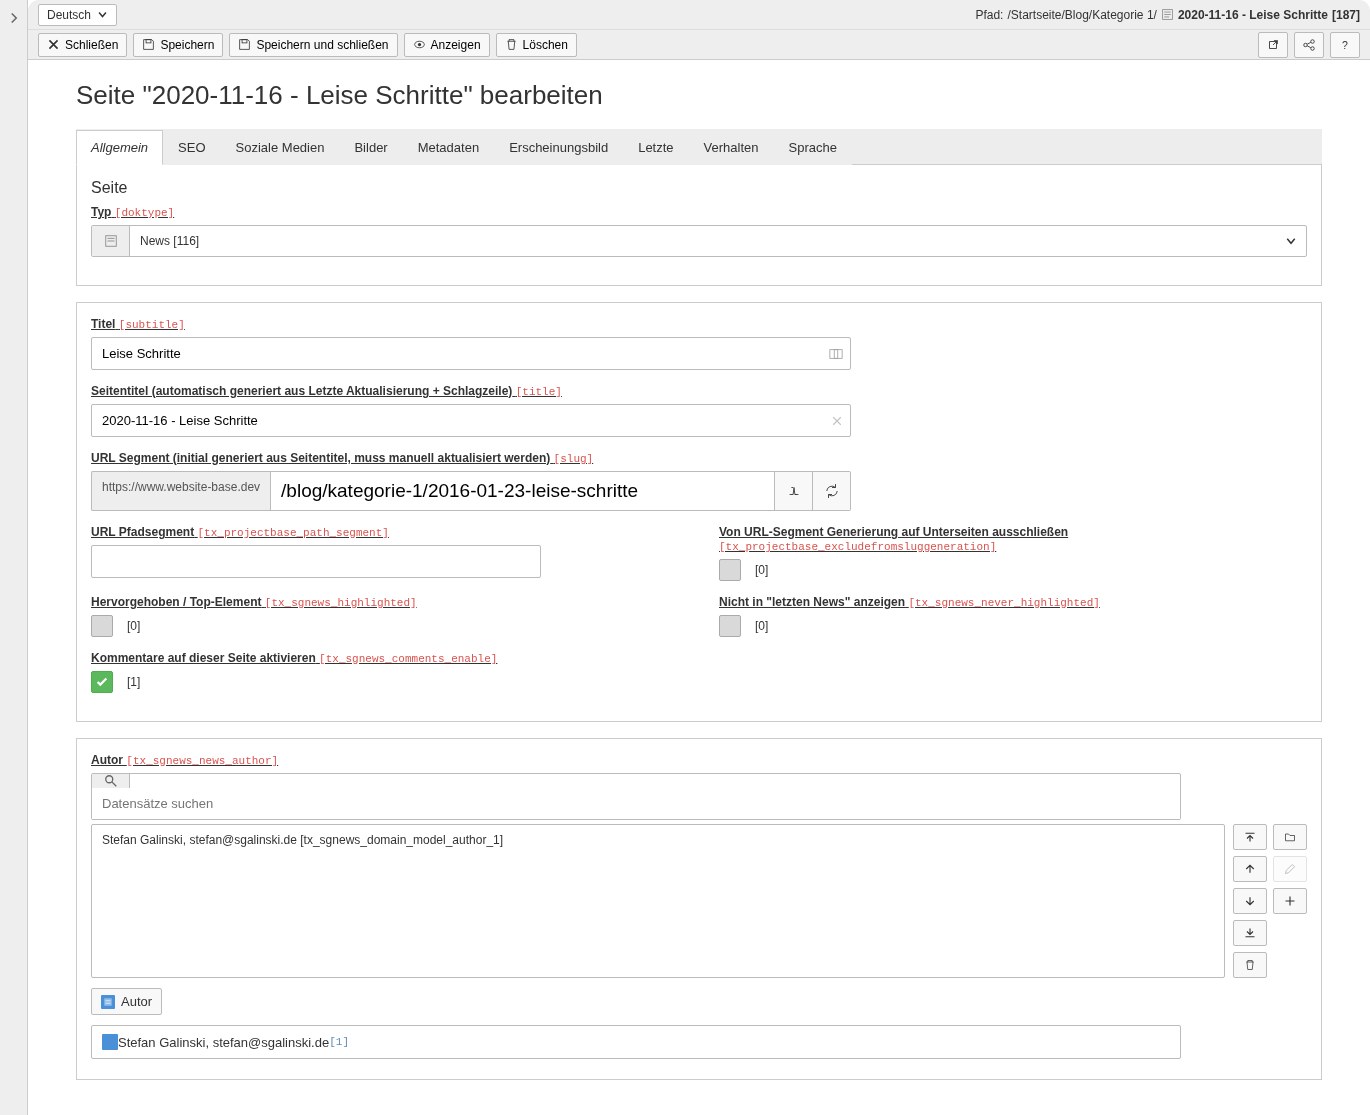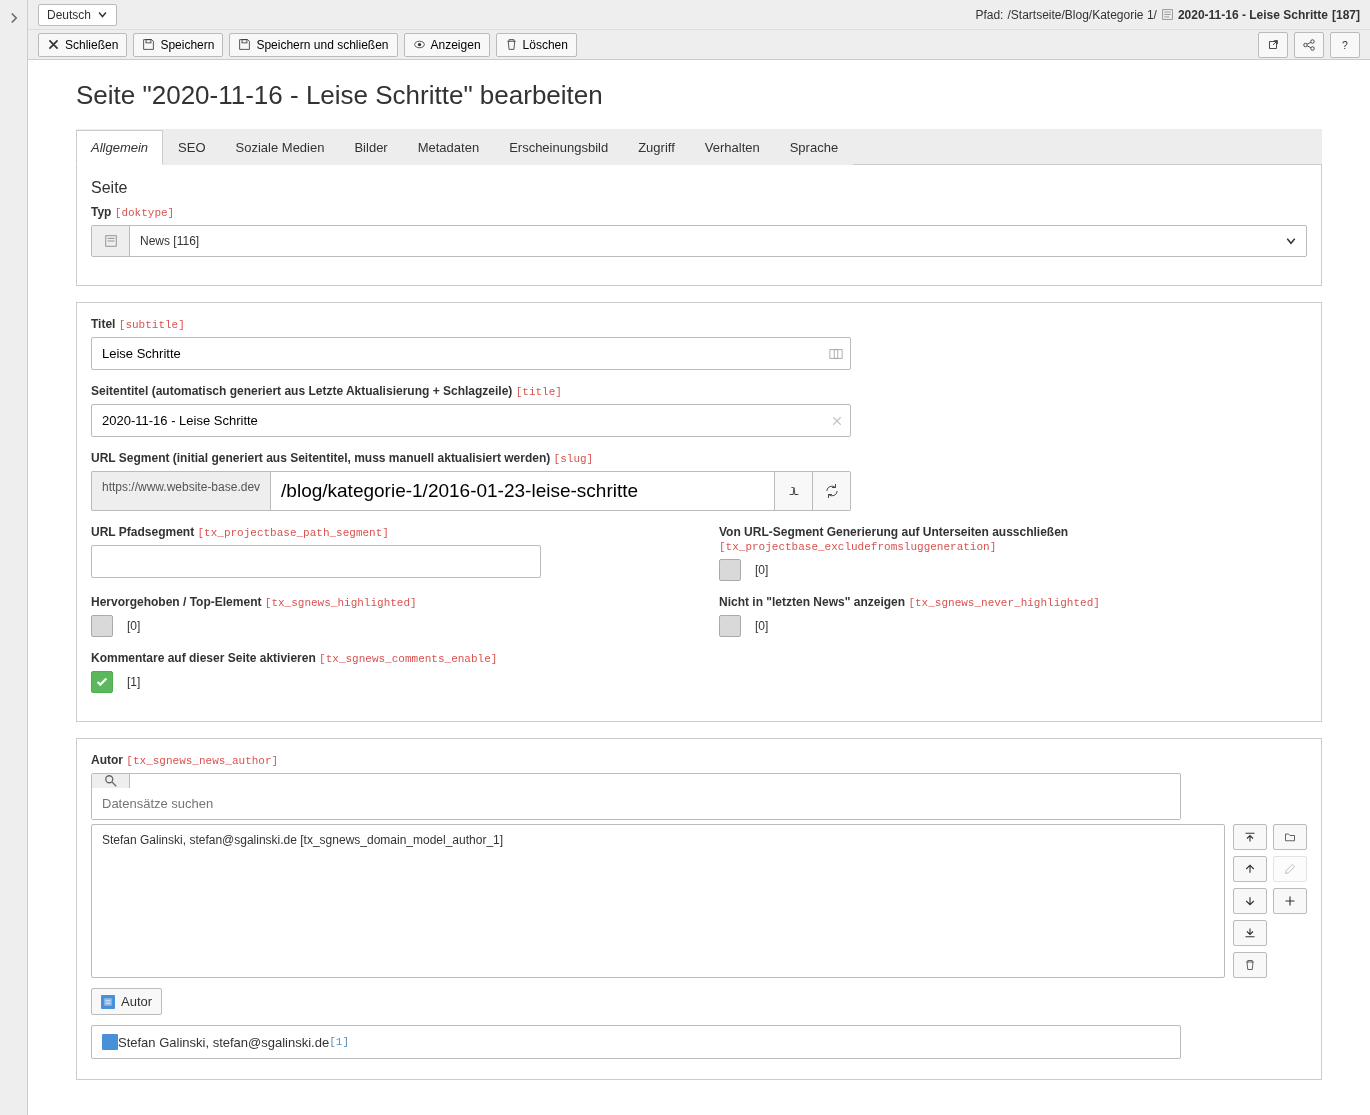--- a/index.html
+++ b/index.html
@@ -1,20 +1,20 @@
 <!DOCTYPE html>
 <html><head>
 <meta charset="utf-8">
 <style>
 * { box-sizing: border-box; margin: 0; padding: 0; }
 body { font-family: -apple-system, BlinkMacSystemFont, "Segoe UI", Arial, sans-serif; font-size: 12px; color: #333; background: #fff; }
 .app { display: flex; height: 100vh; }
 .collapsed-panel { width: 28px; background: #eee; border-right: 1px solid #ccc; display: flex; align-items: flex-start; justify-content: center; padding-top: 12px; }
 .collapsed-panel svg { width: 12px; height: 12px; }
-.main { flex: 1; display: flex; flex-direction: column; overflow: auto; }
+.main { flex: 1; display: flex; flex-direction: column; overflow: auto; border-radius: 11px; }
 
 .topbar { display: flex; align-items: center; justify-content: space-between; padding: 4px 10px; background: #eee; border-bottom: 1px solid #ddd; height: 30px; }
 .lang-select { display: flex; align-items: center; gap: 6px; border: 1px solid #bbb; background: #fff; padding: 3px 8px; border-radius: 2px; cursor: pointer; }
 .path { font-size: 12px; display: flex; align-items: center; gap: 4px; }
 .path .icon-page { display: inline-flex; }
 .path strong { font-weight: bold; }
 
 .toolbar { display: flex; align-items: center; justify-content: space-between; padding: 4px 10px; background: #eee; border-bottom: 1px solid #ccc; height: 30px; }
 .toolbar-left, .toolbar-right { display: flex; gap: 6px; }
 .tbtn { display: flex; align-items: center; gap: 5px; border: 1px solid #bbb; background: #f8f8f8; padding: 4px 8px; border-radius: 2px; cursor: pointer; font-size: 12px; }
@@ -27,21 +27,21 @@
 
 .tabs { display: flex; border-bottom: 1px solid #ccc; background: #ededed; }
 .tab { padding: 9px 14px; font-size: 13px; cursor: pointer; border: 1px solid transparent; border-bottom: none; position: relative; top: 1px; background: #ededed; }
 .tab.active { background: #fff; border-color: #ccc; border-bottom: 1px solid #fff; font-style: italic; }
 
 .panel { border: 1px solid #ccc; border-top: none; padding: 14px; background: #fff; }
 .panel + .panel { margin-top: 16px; border-top: 1px solid #ccc; }
 
 .section-title { font-size: 16px; font-weight: 500; margin-bottom: 8px; }
 .field { margin-bottom: 14px; }
-.field-label { font-size: 12px; font-weight: bold; margin-bottom: 6px; display: block; }
+.field-label { font-size: 12px; font-weight: bold; margin-bottom: 6px; display: block; text-decoration: underline; }
 .tech { font-family: "Courier New", monospace; font-weight: normal; color: #d9534f; font-size: 11px; }
 .tech-blue { font-family: "Courier New", monospace; font-weight: normal; color: #5b8db8; font-size: 11px; }
 
 .select-wrap { display: flex; border: 1px solid #bbb; border-radius: 2px; overflow: hidden; background: #fff; }
 .select-icon { width: 38px; background: #eee; display: flex; align-items: center; justify-content: center; border-right: 1px solid #bbb; }
 .select-val { flex: 1; padding: 8px 10px; }
 .select-chevron { width: 30px; display: flex; align-items: center; justify-content: center; }
 
 .textinput { width: 100%; padding: 8px 10px; border: 1px solid #bbb; border-radius: 2px; font-size: 13px; }
 .input-wrap { position: relative; max-width: 760px; }
@@ -176,21 +176,21 @@
     <div class="content">
       <h1>Seite "2020-11-16 - Leise Schritte" bearbeiten</h1>
 
       <div class="tabs">
         <div class="tab active">Allgemein</div>
         <div class="tab">SEO</div>
         <div class="tab">Soziale Medien</div>
         <div class="tab">Bilder</div>
         <div class="tab">Metadaten</div>
         <div class="tab">Erscheinungsbild</div>
-        <div class="tab">Zugriff</div>
+        <div class="tab">Letzte</div>
         <div class="tab">Verhalten</div>
         <div class="tab">Sprache</div>
       </div>
 
       <div class="panel">
         <div class="section-title">Seite</div>
         <div class="field">
           <label class="field-label">
             <span>Typ</span>
             <span class="tech">[doktype]</span>

